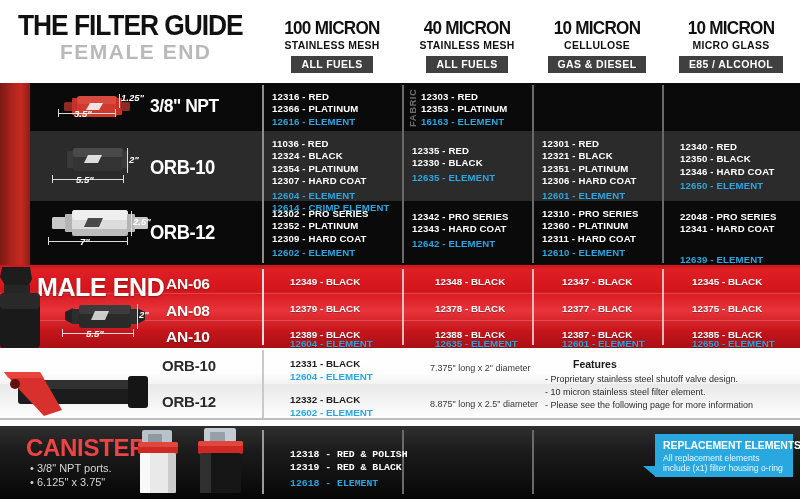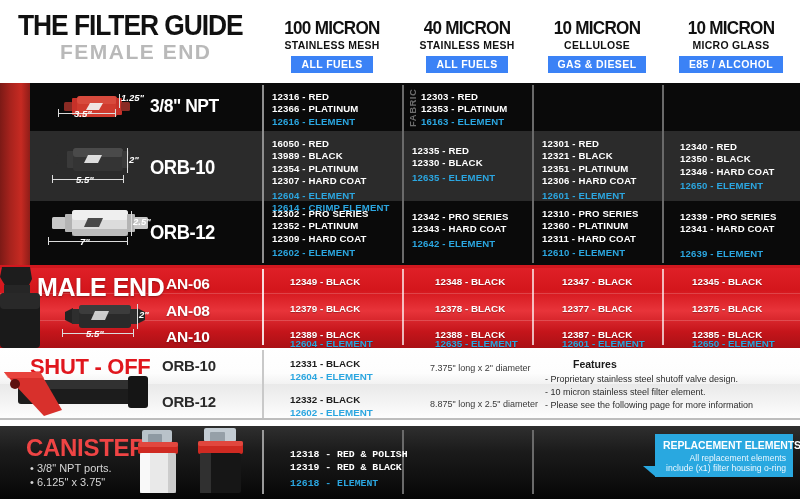--- a/index.html
+++ b/index.html
@@ -32,21 +32,21 @@
     letter-spacing:-0.8px; transform:scaleX(0.9);
     white-space:nowrap; line-height:20px;
   }
   .colhead .mat {
     font-size:11px; font-weight:bold; color:#111;
     letter-spacing:0.3px; white-space:nowrap; line-height:14px;
     transform:scaleX(0.95);
   }
   .colhead .badge {
     display:inline-block; margin-top:4px;
-    background:#3b82f6; color:#fff; font-size:10.5px; font-weight:bold;
+    background:#404040; color:#fff; font-size:10.5px; font-weight:bold;
     padding:2px 10px 2.5px 10px; letter-spacing:0.4px; white-space:nowrap;
   }
 
   
   .fe-table { position:absolute; left:0; top:83px; width:800px; height:182px; }
   .fe-row { position:absolute; left:0; width:800px; }
   .fe-row.r1 { top:0px;  height:48px; background:#0a0a0a; }
   .fe-row.r2 { top:48px; height:70px; background:#2b2b2b; }
   .fe-row.r3 { top:118px;height:64px; background:#0a0a0a; }
   .vdiv { position:absolute; width:1.5px; background:#8e8e8e; }
@@ -103,21 +103,21 @@
          background:linear-gradient(180deg,#2f2f2f 0%, #1b1b1b 35%, #101010 70%, #050505 100%); }
   .can-title { position:absolute; left:26px; top:434px; font-size:24px; font-weight:bold;
                color:#ef4444; letter-spacing:-0.3px; white-space:nowrap; }
   .can-bul { position:absolute; left:30px; font-size:11px; color:#d6d6d6; white-space:nowrap; }
   .can-cell { position:absolute; color:#fff; font-size:9.8px; font-weight:bold; line-height:13px; white-space:nowrap; }
   .can-cell .el { color:#2ba6e0; }
 
   .callout { position:absolute; left:655px; top:434px; width:138px; height:43px;
              background:#29a8e0; padding:5px 7px 4px 8px; }
   .callout .ct { font-size:10.5px; font-weight:bold; color:#fff; letter-spacing:-0.1px; white-space:nowrap; }
-  .callout .cb { font-size:8.6px; color:#eaf7ff; line-height:10.5px; margin-top:1.5px;text-align:right; }
+  .callout .cb { font-size:8.6px; color:#eaf7ff; line-height:10.5px; margin-top:1.5px; }
   .callout-tail { position:absolute; left:643px; top:466px; width:0;height:0;
                   border-top:11px solid #29a8e0; border-left:13px solid transparent; }
 
   
   .art { position:absolute; pointer-events:none; }
   .dimtxt { position:absolute; color:#fff; font-size:9.5px; font-weight:bold; white-space:nowrap;
             font-style:italic; }
   .dimline { position:absolute; background:#dcdcdc; }
 </style>
 </head>
@@ -202,22 +202,22 @@
       <path d="M36 14 L50 14 L46 22 L32 22 Z" fill="#f0f0f0" opacity="0.9"></path>
     </svg>
     <div class="dimline" style="left:52px;top:96px;width:72px;height:1px;"></div>
     <div class="dimline" style="left:52px;top:92px;width:1px;height:8px;"></div>
     <div class="dimline" style="left:123px;top:92px;width:1px;height:8px;"></div>
     <div class="dimtxt" style="left:76px;top:91px;">5.5"</div>
     <div class="dimline" style="left:127px;top:65px;width:1px;height:25px;"></div>
     <div class="dimtxt" style="left:129px;top:71px;">2"</div>
 
     <div class="cell" style="left:272px;top:55px;">
-      <div>16050 - RED</div>
-      <div>13989 - BLACK</div>
+      <div>11036 - RED</div>
+      <div>12324 - BLACK</div>
       <div>12354 - PLATINUM</div>
       <div>12307 - HARD COAT</div>
       <div class="el" style="margin-top:2px">12604 - ELEMENT</div>
       <div class="el">12614 - CRIMP ELEMENT</div>
     </div>
     <div class="cell" style="left:412px;top:62px;">
       <div>12335 - RED</div>
       <div>12330 - BLACK</div>
       <div class="el" style="margin-top:2px">12635 - ELEMENT</div>
     </div>
@@ -264,23 +264,23 @@
       <div>12343 - HARD COAT</div>
       <div class="el" style="margin-top:2px">12642 - ELEMENT</div>
     </div>
     <div class="cell" style="left:542px;top:125px;">
       <div>12310 - PRO SERIES</div>
       <div>12360 - PLATINUM</div>
       <div>12311 - HARD COAT</div>
       <div class="el" style="margin-top:2px">12610 - ELEMENT</div>
     </div>
     <div class="cell" style="left:680px;top:128px;">
-      <div>12339 - PRO SERIES</div>
+      <div>22048 - PRO SERIES</div>
       <div>12341 - HARD COAT</div>
-      <div class="el" style="margin-top:12px">12639 - ELEMENT</div>
+      <div class="el" style="margin-top:18px">12639 - ELEMENT</div>
     </div>
   </div>
 
   <div class="male">
     <div class="male-stripe" style="top:0;height:3px;background:#c11016;opacity:.5;"></div>
     <div class="male-stripe" style="top:28px;height:1px;background:rgba(255,255,255,.18);"></div>
     <div class="male-stripe" style="top:55px;height:1px;background:rgba(255,255,255,.18);"></div>
     <div class="vdiv" style="left:262px;top:4px;height:76px;background:rgba(255,255,255,.85);"></div>
     <div class="vdiv" style="left:402px;top:4px;height:76px;background:rgba(255,255,255,.7);"></div>
     <div class="vdiv" style="left:532px;top:4px;height:76px;background:rgba(255,255,255,.7);"></div>
@@ -334,21 +334,20 @@
   <div class="male-cell" style="left:692px;top:303px;">12375 - BLACK</div>
   <div class="male-cell" style="left:692px;top:329px;">12385 - BLACK</div>
   <div class="male-cell" style="left:692px;top:338px;color:#29a8e0;">12650 - ELEMENT</div>
 
   <div class="shut">
     <div class="shut-r1"></div>
     <div class="shut-r2"></div>
     <div class="vdiv" style="left:262px;top:2px;height:69px;background:#c9c9c9;"></div>
     <div class="vdiv" style="left:0px;top:70px;width:800px;height:2px;background:#bdbdbd;"></div>
   </div>
-  <div class="shut-title">SHUT - OFF</div>
 
   <svg class="art" style="left:0px;top:356px;" width="160" height="62" viewBox="0 0 160 62">
     <rect x="18" y="24" width="120" height="24" rx="3" fill="#1c1c1c"></rect>
     <rect x="18" y="24" width="120" height="9" rx="3" fill="#3a3a3a" opacity="0.7"></rect>
     <rect x="128" y="20" width="20" height="32" rx="3" fill="#151515"></rect>
     <path d="M4 16 L40 16 L62 54 L44 60 L16 30 Z" fill="#d8302c"></path>
     <path d="M4 16 L40 16 L44 22 L8 22 Z" fill="#ef4b44" opacity="0.7"></path>
     <circle cx="15" cy="28" r="5" fill="#5d1210"></circle>
   </svg>
 

